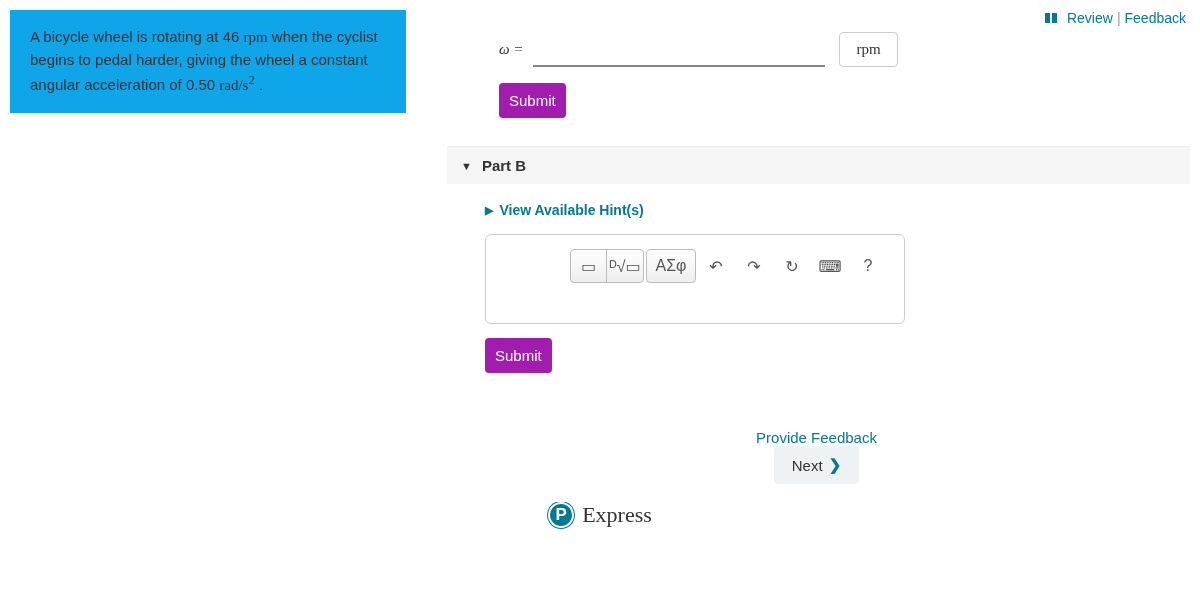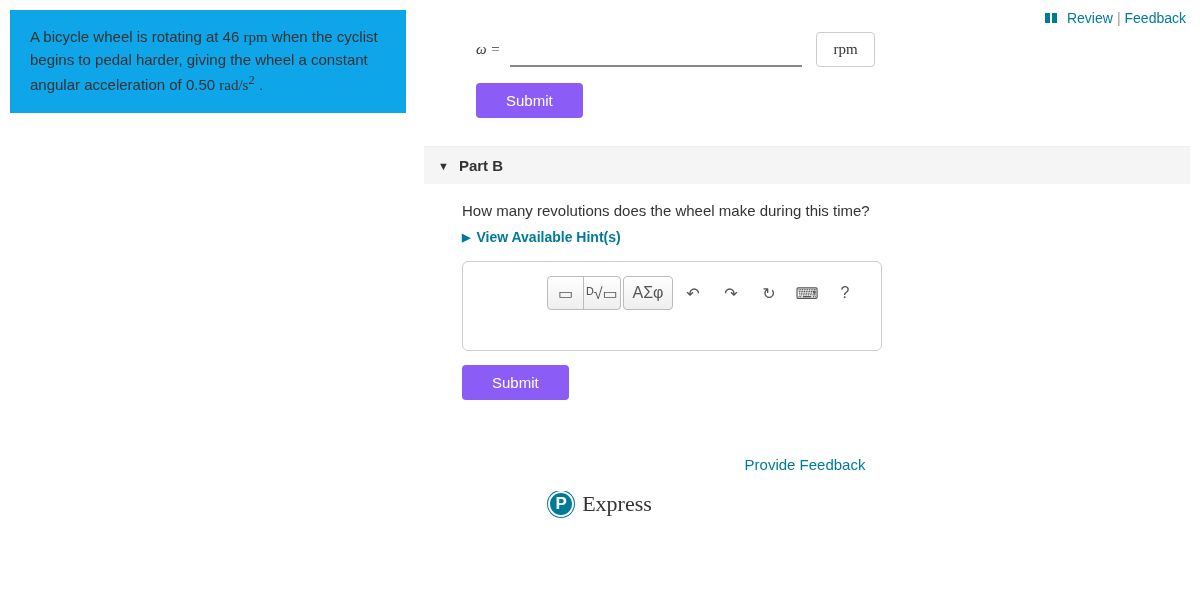--- a/index.html
+++ b/index.html
@@ -1,31 +1,31 @@
 <!DOCTYPE html>
 <html><head>
 <meta charset="utf-8">
 <style>
 * { box-sizing: border-box; margin: 0; padding: 0; }
 body { font-family: Arial, Helvetica, sans-serif; font-size: 14px; color: #333; background: #fff; width: 1200px; }
 .container { display: flex; gap: 18px; padding: 10px 10px 0 10px; }
 .left-col { width: 396px; flex-shrink: 0; }
 .problem-box { background: #0ea5e9; padding: 16px 20px; line-height: 1.5; font-size: 15px; }
 .mono { font-family: Georgia, 'Times New Roman', serif; }
-.right-col { flex: 1; position: relative; }
+.right-col { flex: 1; position: relative; margin-left: 23px; }
 .top-links { position: absolute; top: 0; right: 4px; display: flex; align-items: center; gap: 4px; font-size: 14px; }
 .top-links a { color: #007a99; text-decoration: none; }
 .top-links .sep { color: #999; }
 .book-icon { display: inline-flex; gap: 2px; margin-right: 6px; }
 .book-icon span { width: 5px; height: 10px; background: #007a99; display: inline-block; }
 .answer-row { display: flex; align-items: center; gap: 10px; margin: 22px 0 16px 52px; }
 .answer-label { font-family: Georgia, serif; font-style: italic; font-size: 15px; }
 .answer-row input { height: 34px; width: 292px; border: none; border-bottom: 2px solid #888; font-size: 15px; padding: 0 4px; outline: none; }
 .unit-box { border: 1px solid #ccc; border-radius: 4px; padding: 8px 16px; font-family: Georgia, serif; font-size: 15px; margin-left: 4px; }
-.submit-btn { background: #8b5cf6; color: #fff; border: none; border-radius: 4px; padding: 9px 30px; font-size: 15px; cursor: pointer; margin-left: 52px; margin-bottom: 28px; }
+.submit-btn { background: #a21caf; color: #fff; border: none; border-radius: 4px; padding: 9px 10px; font-size: 15px; cursor: pointer; margin-left: 52px; margin-bottom: 28px; }
 .part-header { background: #f5f5f5; padding: 10px 14px; display: flex; align-items: center; gap: 10px; font-weight: bold; font-size: 15px; border-top: 1px solid #eee; }
 .chev { font-size: 11px; }
 .part-body { padding: 18px 38px; }
 .question { font-size: 15px; margin-bottom: 10px; }
 .instruct { font-weight: bold; font-size: 15px; margin-bottom: 12px; }
 .hints-link { color: #007a99; font-weight: bold; font-size: 14px; cursor: pointer; display: flex; align-items: center; gap: 6px; margin-bottom: 16px; }
 .hints-link .tri { font-size: 11px; }
 .input-panel { border: 1px solid #ccc; border-radius: 6px; width: 420px; padding: 14px 18px 22px; margin-bottom: 14px; }
 .toolbar { display: flex; justify-content: flex-end; align-items: center; gap: 2px; margin-bottom: 18px; }
 .tool { width: 36px; height: 32px; display: flex; align-items: center; justify-content: center; font-size: 16px; color: #555; cursor: pointer; }
@@ -71,21 +71,20 @@
       <div class="unit-box">rpm</div>
     </div>
     <button class="submit-btn">Submit</button>
 
     <div class="part-header">
       <span class="chev">▼</span>
       <span>Part B</span>
     </div>
 
     <div class="part-body">
-      <div class="question">How many revolutions does the wheel make during this time?</div>
       <div class="hints-link">
         <span class="tri">▶</span>
         <span>View Available Hint(s)</span>
       </div>
 
       <div class="input-panel">
         <div class="toolbar">
           <div class="tool-group">
             <div class="tool">▭</div>
             <div class="tool">ᴰ√▭</div>
@@ -99,20 +98,24 @@
           <div class="tool">⌨</div>
           <div class="tool">?</div>
         </div>
       </div>
 
       <button class="submit-btn" style="margin-left:0">Submit</button>
     </div>
 
     <div class="feedback-row">
       <span class="feedback-link">Provide Feedback</span>
+      <button class="next-btn">
+        <span>Next</span>
+        <span class="nchev">❯</span>
+      </button>
     </div>
   </div>
 </div>
 
 <div class="footer">
   <div class="pearson">
     <span class="pearson-badge">P</span>
     <span>Express</span>
   </div>
   

